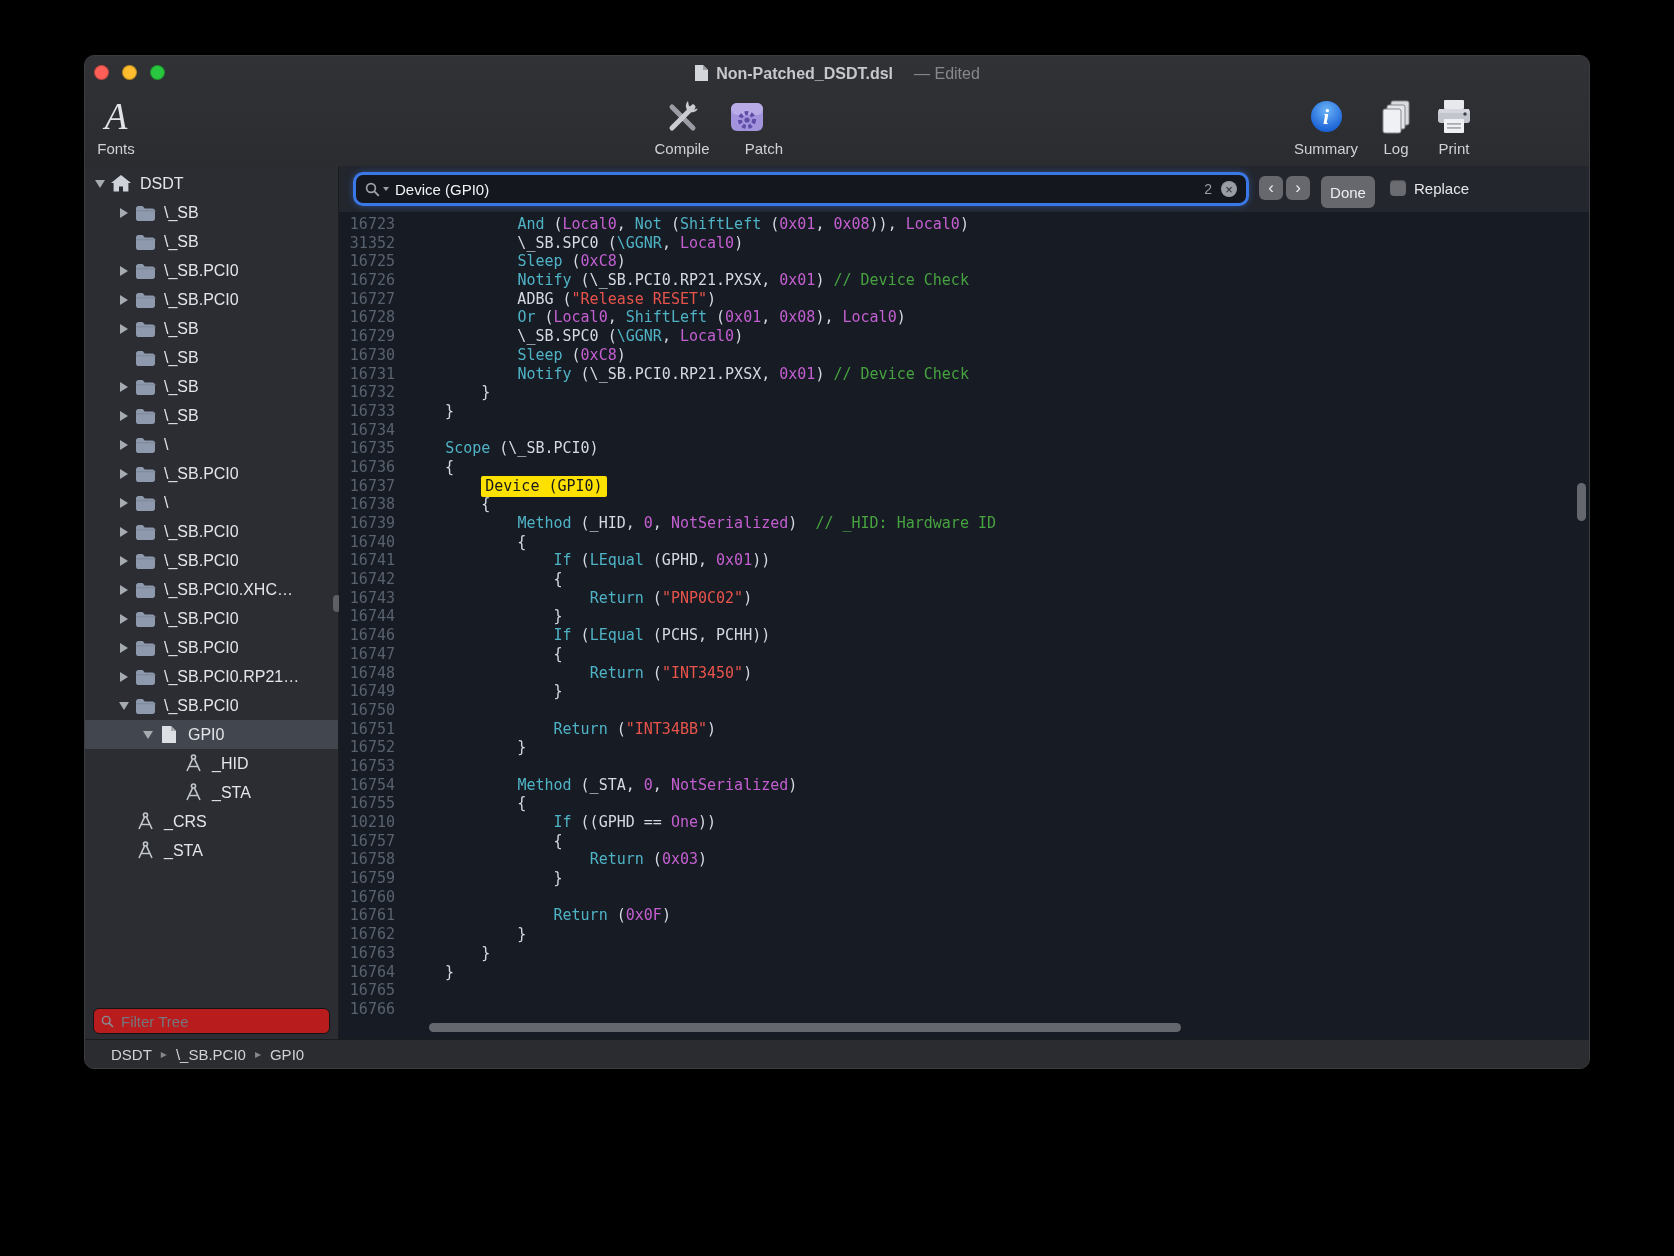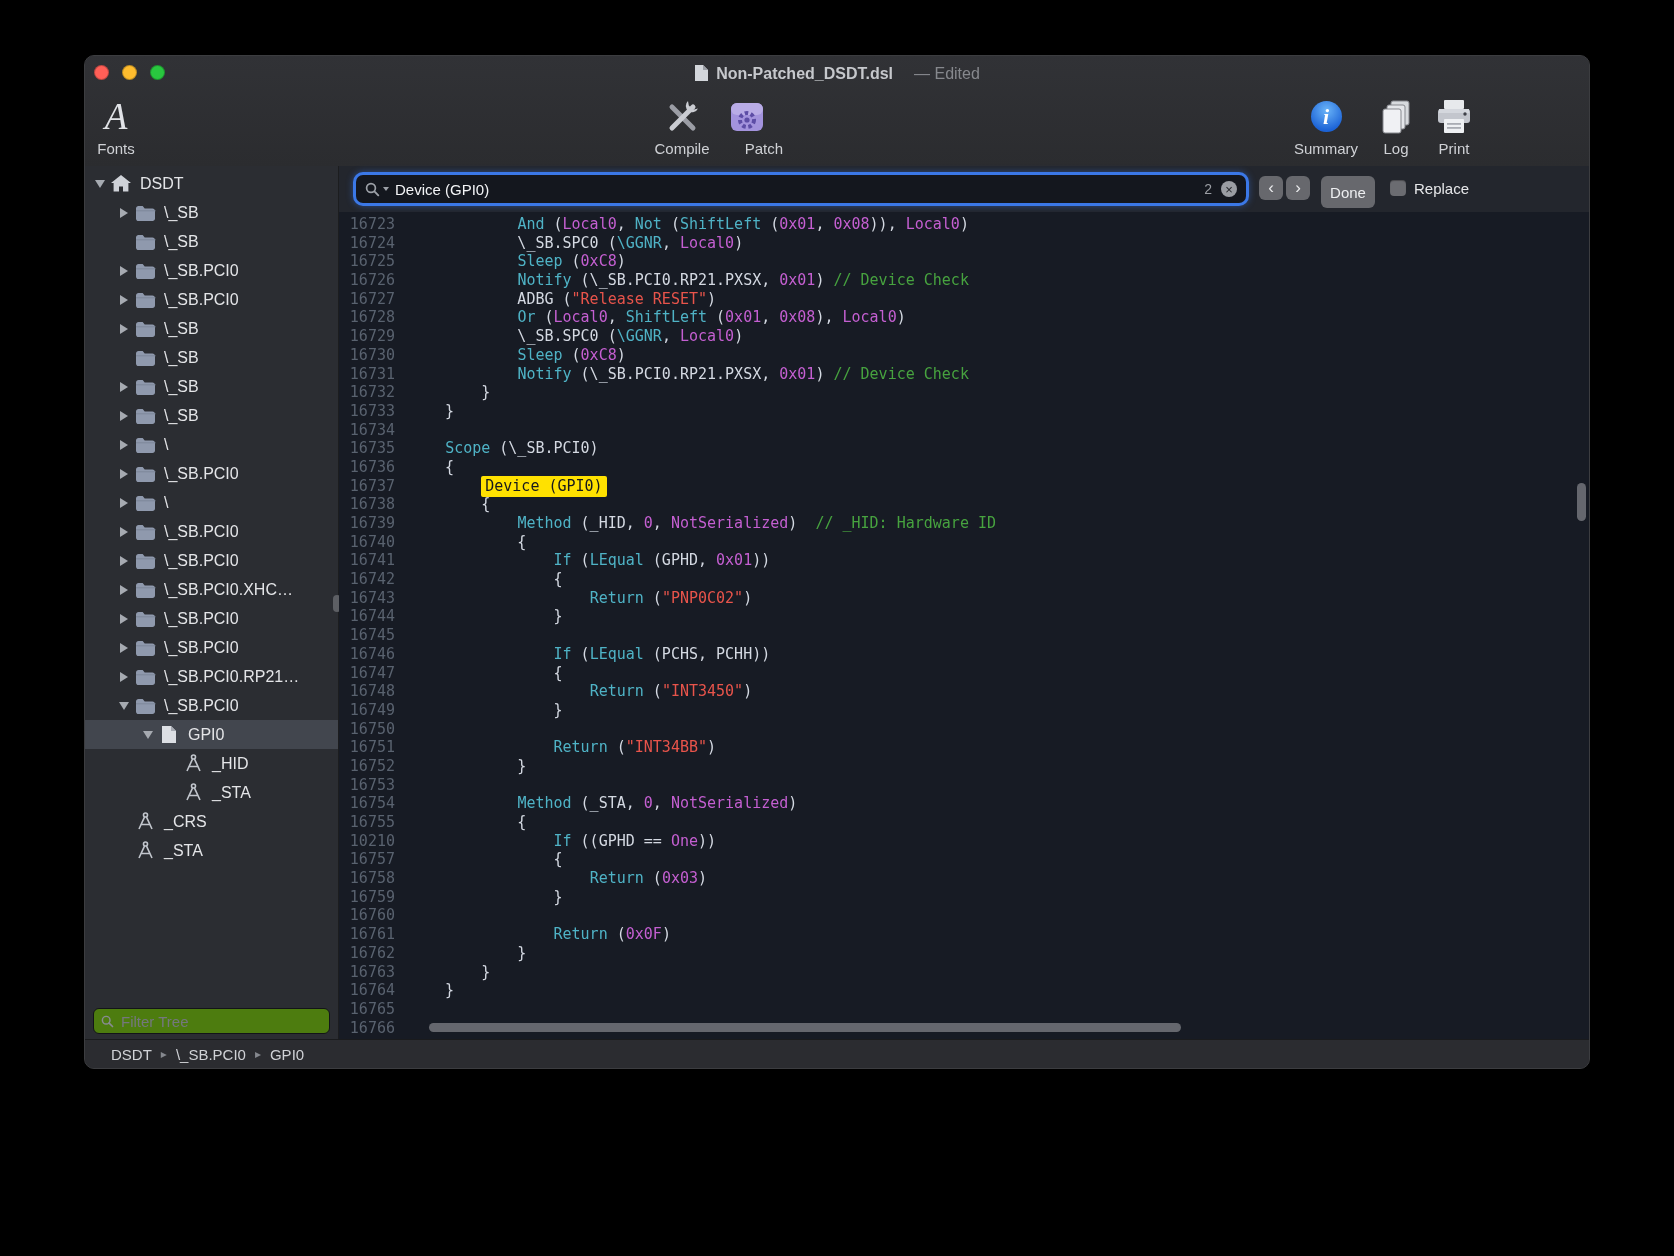--- a/index.html
+++ b/index.html
@@ -33,21 +33,21 @@
   .sidebar{position:absolute;top:110px;left:0;width:253px;bottom:29px;background:#2b2d32;
            border-right:1px solid #1c1d1f;}
   .tree{position:absolute;top:3px;left:0;right:0;}
   .trow{height:29px;display:flex;align-items:center;font-size:16px;color:#e4e5e8;white-space:nowrap;}
   .trow.sel{background:#42464e;}
   .tri{width:20px;height:29px;display:inline-flex;align-items:center;justify-content:center;flex:none;}
   .tri.right::before{content:'';border-left:8px solid #a6aab1;border-top:5px solid transparent;border-bottom:5px solid transparent;}
   .tri.down::before{content:'';border-top:8px solid #a6aab1;border-left:5px solid transparent;border-right:5px solid transparent;}
   .ticon{width:22px;height:20px;margin-right:8px;display:inline-flex;align-items:center;justify-content:center;flex:none;}
   .filterbox{position:absolute;left:8px;right:8px;bottom:5px;height:26px;border-radius:6px;
-             background:#4d7c0f;border:1px solid #131418;display:flex;align-items:center;padding:0 7px;box-sizing:border-box;}
+             background:#b91c1c;border:1px solid #131418;display:flex;align-items:center;padding:0 7px;box-sizing:border-box;}
   .filterbox svg{flex:none;margin-right:5px;}
   .filterinput{background:transparent;border:none;outline:none;color:#d8d9dc;font-size:15px;width:100%;
                font-family:"Liberation Sans",sans-serif;}
   .filterinput::placeholder{color:#74777e;}
   .splitdot{position:absolute;left:248px;top:539px;width:8px;height:17px;border-radius:4px;background:#5d5f64;}
   
   .editorpane{position:absolute;top:110px;left:254px;right:0;bottom:29px;background:#3b82f6;}
   .findrow{position:absolute;top:0;left:0;right:0;height:46px;background:#23262d;border-bottom:1px solid #14151a;}
   .findfield{position:absolute;left:17px;top:9px;width:890px;height:28px;background:#14171e;border-radius:7px;
              box-shadow:0 0 0 3px var(--accent-blue,#3b78e7), 0 0 7px 3px rgba(60,120,230,.45);
@@ -435,42 +435,41 @@
           <span class="clear">×</span>
         </div>
         <button class="navbtn prev">‹</button>
         <button class="navbtn next">›</button>
         <button class="donebtn">Done</button>
         <span class="cb"></span>
         <span class="cblabel">Replace</span>
       </div>
       <div id="code" class="code">
           <div class="cl"><span class="ln">16723</span><span class="tp">            </span><span class="tk">And</span><span class="tp"> (</span><span class="tn">Local0</span><span class="tp">, </span><span class="tk">Not</span><span class="tp"> (</span><span class="tk">ShiftLeft</span><span class="tp"> (</span><span class="tn">0x01</span><span class="tp">, </span><span class="tn">0x08</span><span class="tp">)), </span><span class="tn">Local0</span><span class="tp">)</span></div>
-          <div class="cl"><span class="ln">16724</span><span class="tp">            \_SB.SPC0 (</span><span class="tk">\GGNR</span><span class="tp">, </span><span class="tn">Local0</span><span class="tp">)</span></div>
+          <div class="cl"><span class="ln">31352</span><span class="tp">            \_SB.SPC0 (</span><span class="tk">\GGNR</span><span class="tp">, </span><span class="tn">Local0</span><span class="tp">)</span></div>
           <div class="cl"><span class="ln">16725</span><span class="tp">            </span><span class="tk">Sleep</span><span class="tp"> (</span><span class="tn">0xC8</span><span class="tp">)</span></div>
           <div class="cl"><span class="ln">16726</span><span class="tp">            </span><span class="tk">Notify</span><span class="tp"> (\_SB.PCI0.RP21.PXSX, </span><span class="tn">0x01</span><span class="tp">) </span><span class="tc">// Device Check</span></div>
           <div class="cl"><span class="ln">16727</span><span class="tp">            ADBG (</span><span class="ts">"Release RESET"</span><span class="tp">)</span></div>
           <div class="cl"><span class="ln">16728</span><span class="tp">            </span><span class="tk">Or</span><span class="tp"> (</span><span class="tn">Local0</span><span class="tp">, </span><span class="tk">ShiftLeft</span><span class="tp"> (</span><span class="tn">0x01</span><span class="tp">, </span><span class="tn">0x08</span><span class="tp">), </span><span class="tn">Local0</span><span class="tp">)</span></div>
           <div class="cl"><span class="ln">16729</span><span class="tp">            \_SB.SPC0 (</span><span class="tk">\GGNR</span><span class="tp">, </span><span class="tn">Local0</span><span class="tp">)</span></div>
           <div class="cl"><span class="ln">16730</span><span class="tp">            </span><span class="tk">Sleep</span><span class="tp"> (</span><span class="tn">0xC8</span><span class="tp">)</span></div>
           <div class="cl"><span class="ln">16731</span><span class="tp">            </span><span class="tk">Notify</span><span class="tp"> (\_SB.PCI0.RP21.PXSX, </span><span class="tn">0x01</span><span class="tp">) </span><span class="tc">// Device Check</span></div>
           <div class="cl"><span class="ln">16732</span><span class="tp">        }</span></div>
           <div class="cl"><span class="ln">16733</span><span class="tp">    }</span></div>
           <div class="cl"><span class="ln">16734</span></div>
           <div class="cl"><span class="ln">16735</span><span class="tp">    </span><span class="tk">Scope</span><span class="tp"> (\_SB.PCI0)</span></div>
           <div class="cl"><span class="ln">16736</span><span class="tp">    {</span></div>
           <div class="cl"><span class="ln">16737</span><span class="tp">        </span><span class="th">Device (GPI0)</span></div>
           <div class="cl"><span class="ln">16738</span><span class="tp">        {</span></div>
           <div class="cl"><span class="ln">16739</span><span class="tp">            </span><span class="tk">Method</span><span class="tp"> (_HID, </span><span class="tn">0</span><span class="tp">, </span><span class="tn">NotSerialized</span><span class="tp">)  </span><span class="tc">// _HID: Hardware ID</span></div>
           <div class="cl"><span class="ln">16740</span><span class="tp">            {</span></div>
           <div class="cl"><span class="ln">16741</span><span class="tp">                </span><span class="tk">If</span><span class="tp"> (</span><span class="tk">LEqual</span><span class="tp"> (GPHD, </span><span class="tn">0x01</span><span class="tp">))</span></div>
           <div class="cl"><span class="ln">16742</span><span class="tp">                {</span></div>
           <div class="cl"><span class="ln">16743</span><span class="tp">                    </span><span class="tk">Return</span><span class="tp"> (</span><span class="ts">"PNP0C02"</span><span class="tp">)</span></div>
           <div class="cl"><span class="ln">16744</span><span class="tp">                }</span></div>
-          <div class="cl"><span class="ln">16745</span></div>
           <div class="cl"><span class="ln">16746</span><span class="tp">                </span><span class="tk">If</span><span class="tp"> (</span><span class="tk">LEqual</span><span class="tp"> (PCHS, PCHH))</span></div>
           <div class="cl"><span class="ln">16747</span><span class="tp">                {</span></div>
           <div class="cl"><span class="ln">16748</span><span class="tp">                    </span><span class="tk">Return</span><span class="tp"> (</span><span class="ts">"INT3450"</span><span class="tp">)</span></div>
           <div class="cl"><span class="ln">16749</span><span class="tp">                }</span></div>
           <div class="cl"><span class="ln">16750</span></div>
           <div class="cl"><span class="ln">16751</span><span class="tp">                </span><span class="tk">Return</span><span class="tp"> (</span><span class="ts">"INT34BB"</span><span class="tp">)</span></div>
           <div class="cl"><span class="ln">16752</span><span class="tp">            }</span></div>
           <div class="cl"><span class="ln">16753</span></div>
           <div class="cl"><span class="ln">16754</span><span class="tp">            </span><span class="tk">Method</span><span class="tp"> (_STA, </span><span class="tn">0</span><span class="tp">, </span><span class="tn">NotSerialized</span><span class="tp">)</span></div>
           <div class="cl"><span class="ln">16755</span><span class="tp">            {</span></div>

